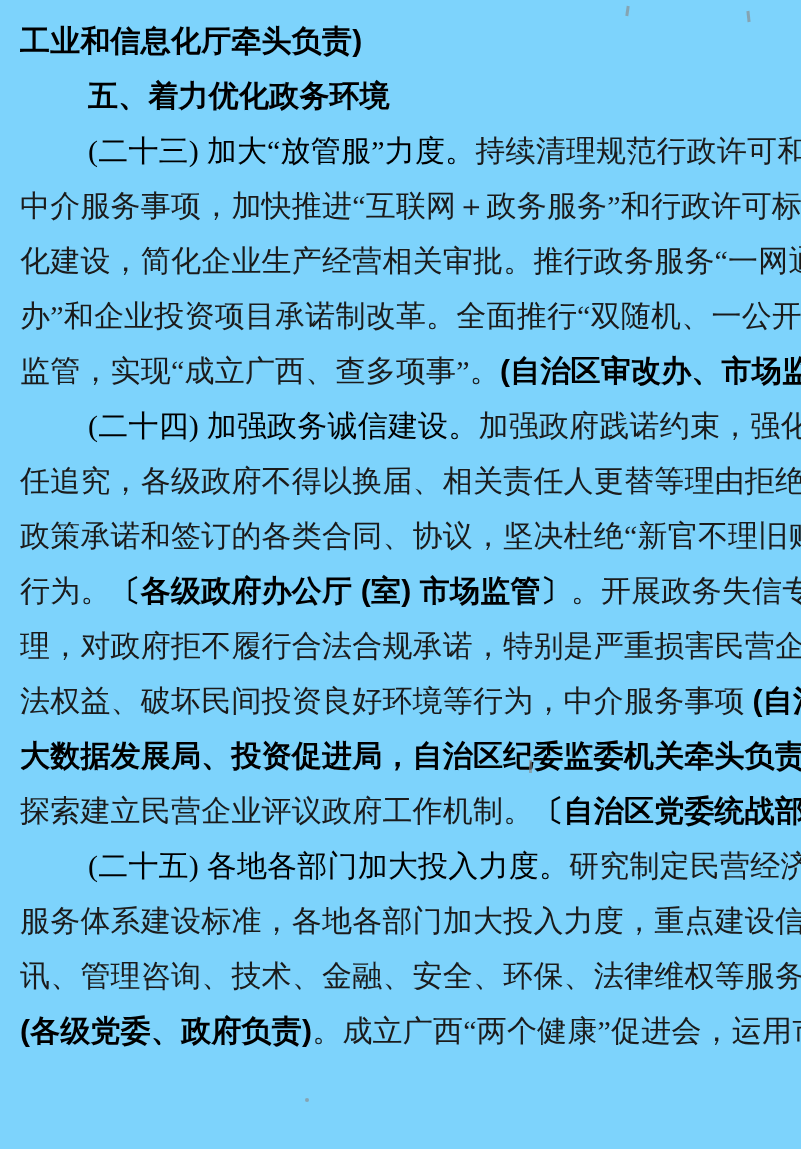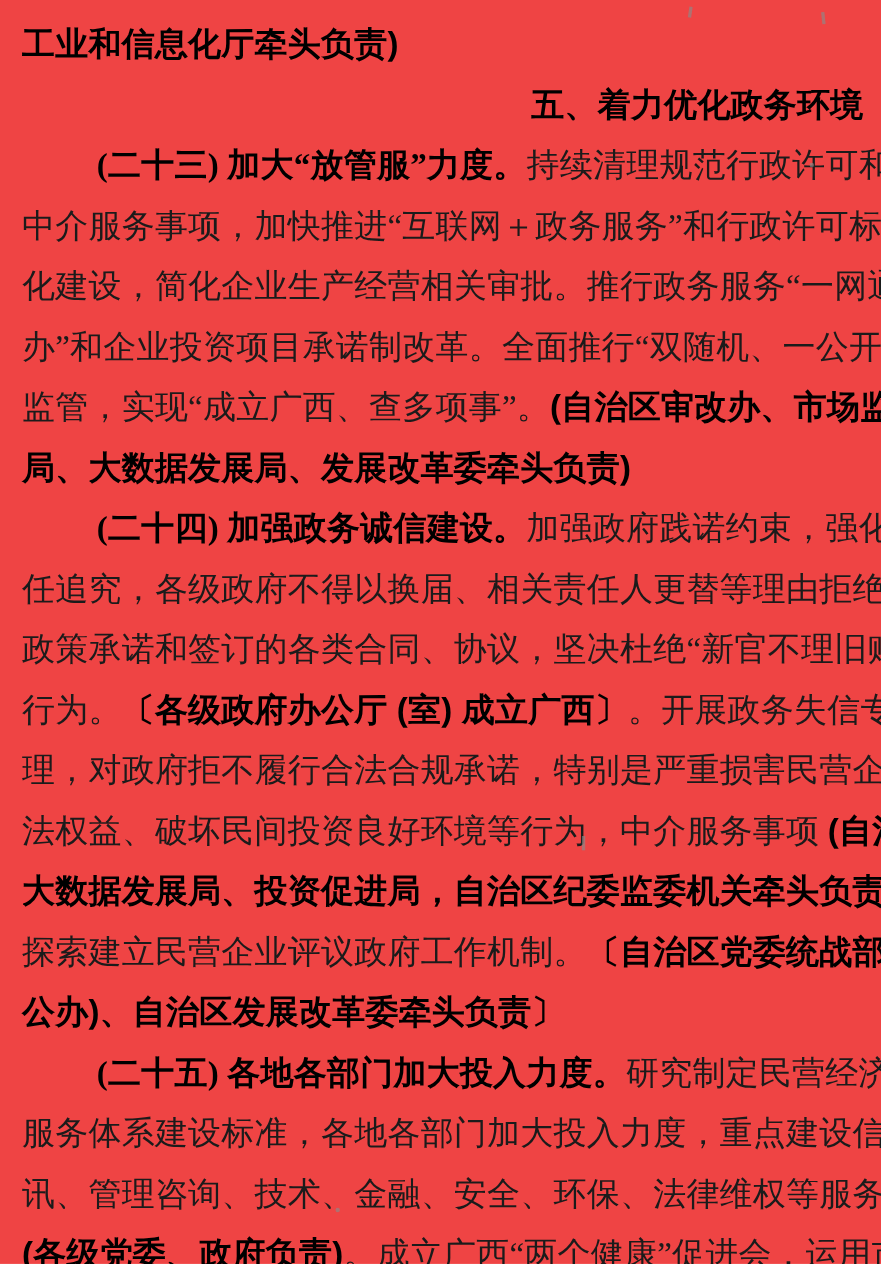--- a/index.html
+++ b/index.html
@@ -6,41 +6,41 @@
   body {
     width: 801px; height: 1149px;
     background: #ffffff;
     overflow: hidden;
     font-family: "Liberation Serif", serif;
   }
   .page {
     position: relative;
     width: 801px; height: 1149px;
     box-sizing: border-box;
-    background: #ef4444;
+    background: #7dd3fc;
     color: #1b1b1b;
     padding: 13px 16px 0 20px;
   }
   .line {
     height: 55px;
     line-height: 55px;
     font-size: 30px;
     white-space: nowrap;
     letter-spacing: 0.2px;
   }
-  .indent { padding-left: 68px; text-align: right; }
+  .indent { padding-left: 68px; }
   
   .hei {
     font-family: "Liberation Sans", sans-serif;
     font-weight: 700;
     color: #000;
   }
   
   .kaib {
-    font-weight: 700;
+    font-weight: 400;
     color: #000;
   }
   .reg { font-weight: 400; }
   
   .speck {
     position: absolute;
     background: #8a8a8a;
     opacity: 0.65;
   }
   .sp1 { left: 626px; top: 6px;   width: 3px; height: 10px; transform: rotate(8deg); }
@@ -81,59 +81,53 @@
   </div>
 
   <div class="line">
     <span class="reg">办”和企业投资项目承诺制改革。全面推行“双随机、一公开”</span>
   </div>
 
   <div class="line">
     <span class="reg">监管，实现“成立广西、查多项事”。</span><span class="hei">(自治区审改办、市场监管</span>
   </div>
 
-  <div class="line">
-    <span class="hei">局、大数据发展局、发展改革委牵头负责)</span>
-  </div>
 
   <div class="line indent">
     <span class="kaib">(二十四) 加强政务诚信建设。</span><span class="reg">加强政府践诺约束，强化责</span>
   </div>
 
   <div class="line">
     <span class="reg">任追究，各级政府不得以换届、相关责任人更替等理由拒绝履行</span>
   </div>
 
   <div class="line">
     <span class="reg">政策承诺和签订的各类合同、协议，坚决杜绝“新官不理旧账”</span>
   </div>
 
   <div class="line">
-    <span class="reg">行为。</span><span class="hei">〔各级政府办公厅 (室) 成立广西〕</span><span class="reg">。开展政务失信专项治</span>
+    <span class="reg">行为。</span><span class="hei">〔各级政府办公厅 (室) 市场监管〕</span><span class="reg">。开展政务失信专项治</span>
   </div>
 
   <div class="line">
     <span class="reg">理，对政府拒不履行合法合规承诺，特别是严重损害民营企业合</span>
   </div>
 
   <div class="line">
     <span class="reg">法权益、破坏民间投资良好环境等行为，中介服务事项 </span><span class="hei">(自治区</span>
   </div>
 
   <div class="line">
     <span class="hei">大数据发展局、投资促进局，自治区纪委监委机关牵头负责)</span>
   </div>
 
   <div class="line">
     <span class="reg">探索建立民营企业评议政府工作机制。</span><span class="hei">〔自治区党委统战部 (非</span>
   </div>
 
-  <div class="line">
-    <span class="hei">公办)、自治区发展改革委牵头负责〕</span>
-  </div>
 
   <div class="line indent">
     <span class="kaib">(二十五) 各地各部门加大投入力度。</span><span class="reg">研究制定民营经济公共</span>
   </div>
 
   <div class="line">
     <span class="reg">服务体系建设标准，各地各部门加大投入力度，重点建设信息资</span>
   </div>
 
   <div class="line">

